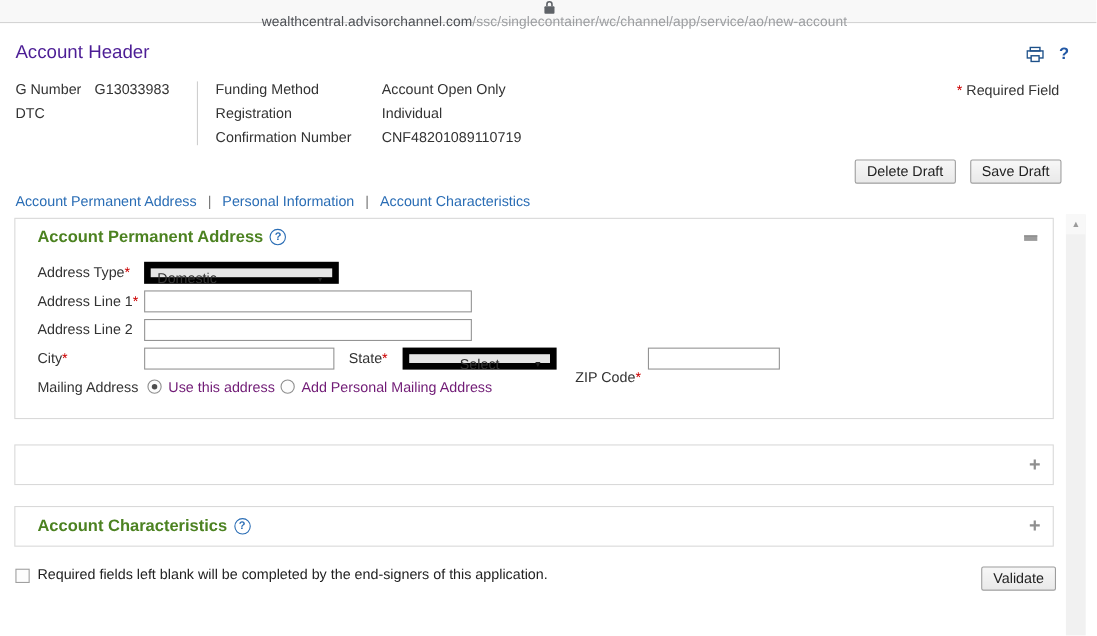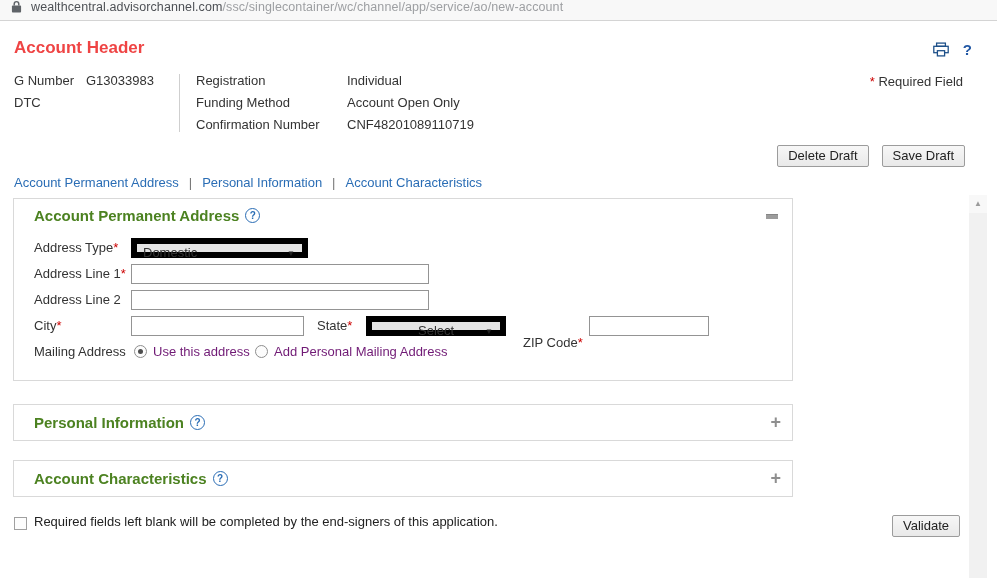--- a/index.html
+++ b/index.html
@@ -4,29 +4,29 @@
 <style>
   html,body { margin:0; padding:0; background:#fff; }
   .page {
     position:relative; width:997px; height:578px; background:#ffffff;
     font-family:"Liberation Sans", sans-serif; color:#333; overflow:hidden;
   }
   
   .urlbar {
     position:absolute; top:0; left:0; width:997px; height:21px;
     background:#f8f8f8; border-bottom:1px solid #d4d4d4;
-    display:flex; padding-left:11px; box-sizing:border-box;
+    display:flex; align-items:center; padding-left:11px; box-sizing:border-box;flex-direction:column;
   }
   .lock { display:inline-flex; margin-right:9px; }
   .url { font-size:12.5px; letter-spacing:.1px; }
   .url-domain { color:#4e5156; }
   .url-path { color:#9d9fa2; }
   
   .page-title {
-    position:absolute; left:14px; top:38px; font-size:17px; font-weight:bold; color:#ef4444;
+    position:absolute; left:14px; top:38px; font-size:17px; font-weight:normal; color:#4c1d95;
   }
   .top-actions { position:absolute; right:25px; top:41px; display:flex; align-items:center; gap:14px; }
   .printer-btn { cursor:pointer; display:inline-flex; }
   .help-q { color:#2157a4; font-weight:bold; font-size:15px; cursor:pointer; }
   .required-note { position:absolute; right:34px; top:74px; font-size:13px; color:#333; }
   .req { color:#cc0000; }
   .hdr-col { position:absolute; top:73px; font-size:13px; }
   .hdr-col-left { left:14px; }
   .hdr-col-right { left:196px; }
   .hdr-row { height:22px; line-height:16px; white-space:nowrap; }
@@ -39,21 +39,21 @@
     border:1px solid #9c9c9c; border-radius:2px; font-family:"Liberation Sans",sans-serif;
     font-size:13px; color:#222; padding:2px 10px 3px 10px; line-height:15px; cursor:pointer;
   }
   .draft-buttons { position:absolute; top:145px; right:32px; display:flex; gap:13px;margin-left:16px; }
   
   .nav { position:absolute; left:14px; top:175px; font-size:13px; }
   .nav a { color:#2a6db5; text-decoration:none; cursor:pointer; }
   .nav .sep { color:#777; margin:0 10px; }
   
   .panel {
-    position:absolute; left:13px; width:780px; border:1px solid #d9d9d9;
+    position:absolute; left:13px; width:945px; border:1px solid #d9d9d9;
     background:#fff; box-sizing:border-box;
   }
   .panel-address { top:198px; height:183px; }
   .panel-personal { top:404px; height:37px; }
   .panel-characteristics { top:460px; height:37px; }
   .panel-title {
     position:absolute; left:20px; top:8px; font-size:15px; font-weight:bold; color:#4c8221;
     white-space:nowrap;
   }
   .panel-collapsed .panel-title { top:9px; }
@@ -139,24 +139,24 @@
     </div>
     <div class="hdr-row">
       <span class="hdr-label-left">DTC</span><span></span>
     </div>
   </div>
 
   <div class="hdr-divider"></div>
 
   <div class="hdr-col hdr-col-right">
     <div class="hdr-row">
+      <span class="hdr-label-right">Funding Method</span><span>Account Open Only</span>
+    </div>
+    <div class="hdr-row">
       <span class="hdr-label-right">Registration</span><span>Individual</span>
-    </div>
-    <div class="hdr-row">
-      <span class="hdr-label-right">Funding Method</span><span>Account Open Only</span>
     </div>
     <div class="hdr-row">
       <span class="hdr-label-right">Confirmation Number</span><span>CNF48201089110719</span>
     </div>
   </div>
 
   <div class="draft-buttons">
     <button class="btn">Delete Draft</button>
     <button class="btn">Save Draft</button>
   </div>
@@ -202,21 +202,20 @@
     <div class="frow" style="top:143px;">
       <span class="flabel">Mailing Address</span>
       <span class="radio checked" style="left:120px;"></span>
       <span class="rlabel" style="left:139px;">Use this address</span>
       <span class="radio" style="left:241px;"></span>
       <span class="rlabel" style="left:260px;">Add Personal Mailing Address</span>
     </div>
   </div>
 
   <div class="panel panel-personal panel-collapsed">
-    <div class="panel-title"><span>Personal Information</span><span class="help-circle">?</span></div>
     <span class="plus-icon">+</span>
   </div>
 
   <div class="panel panel-characteristics panel-collapsed">
     <div class="panel-title"><span>Account Characteristics</span><span class="help-circle">?</span></div>
     <span class="plus-icon">+</span>
   </div>
 
   <div class="footer-check">
     <span class="checkbox"></span>

